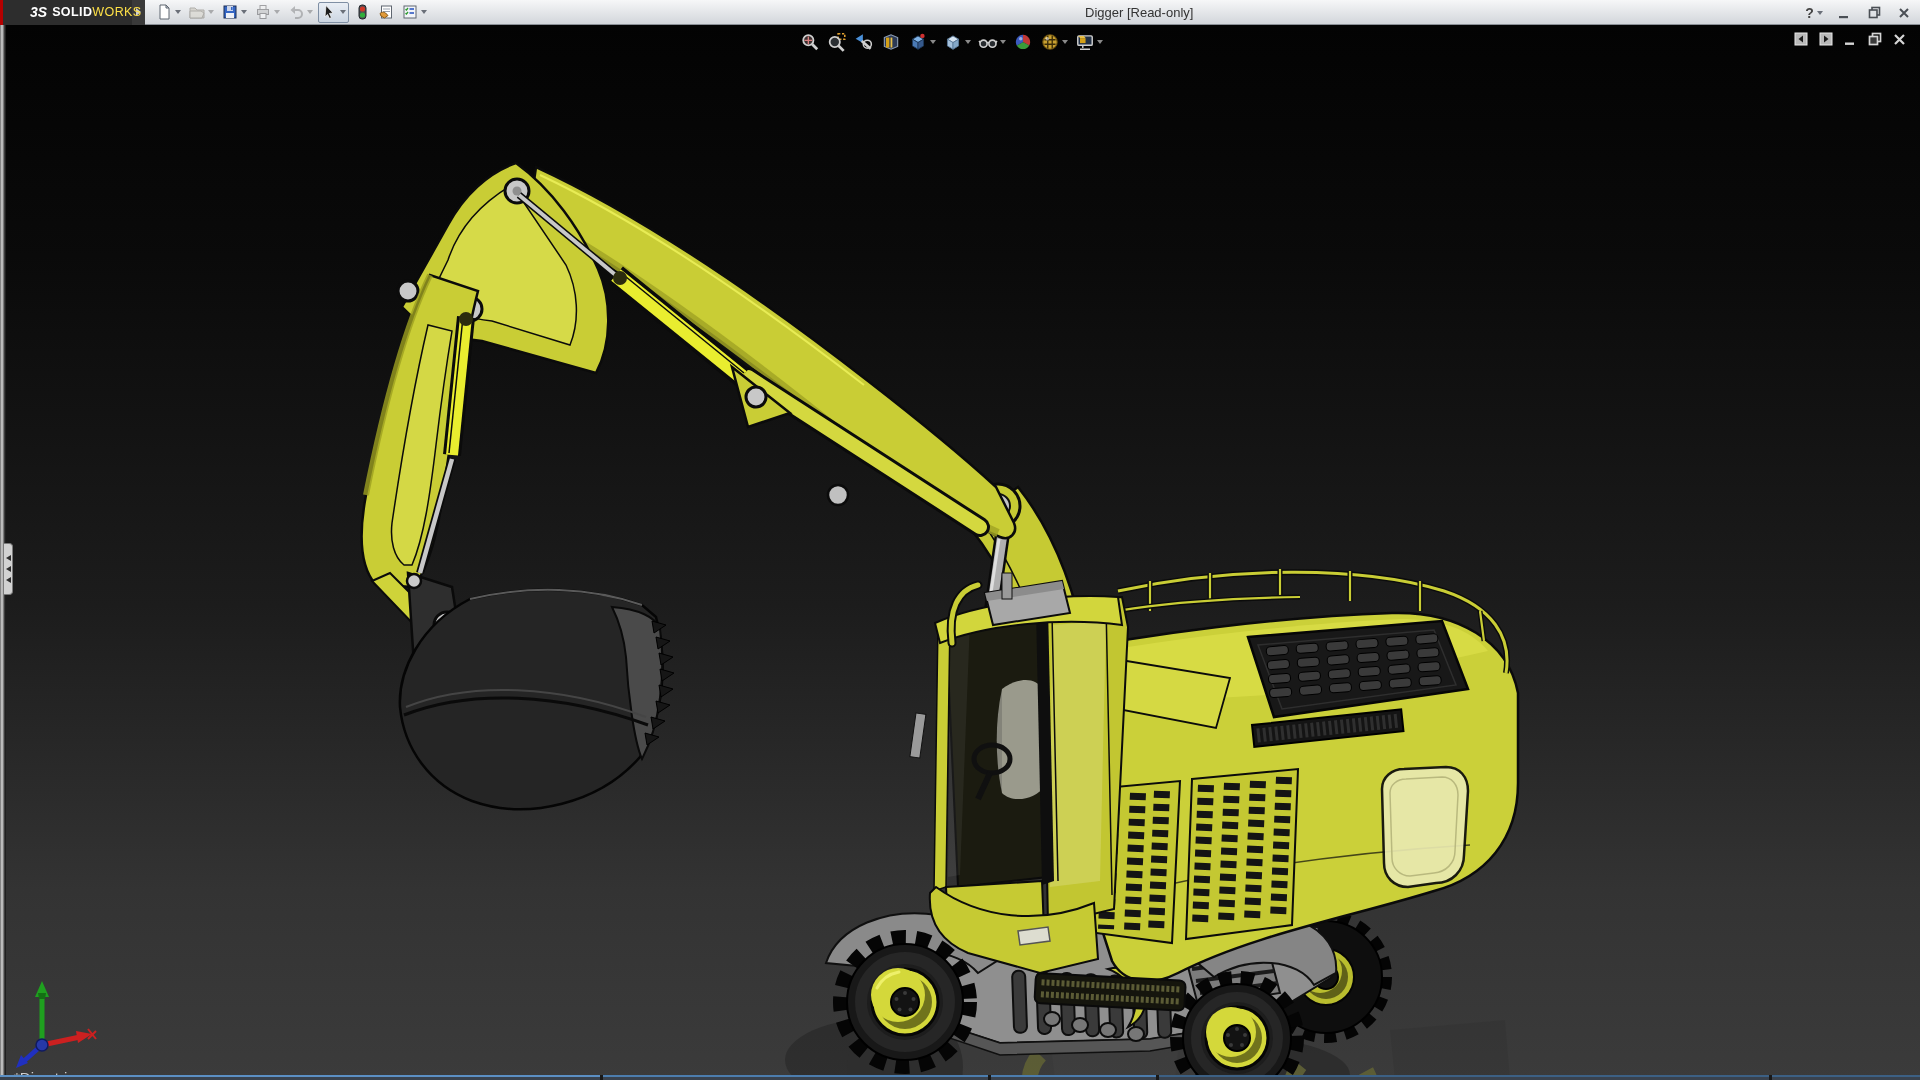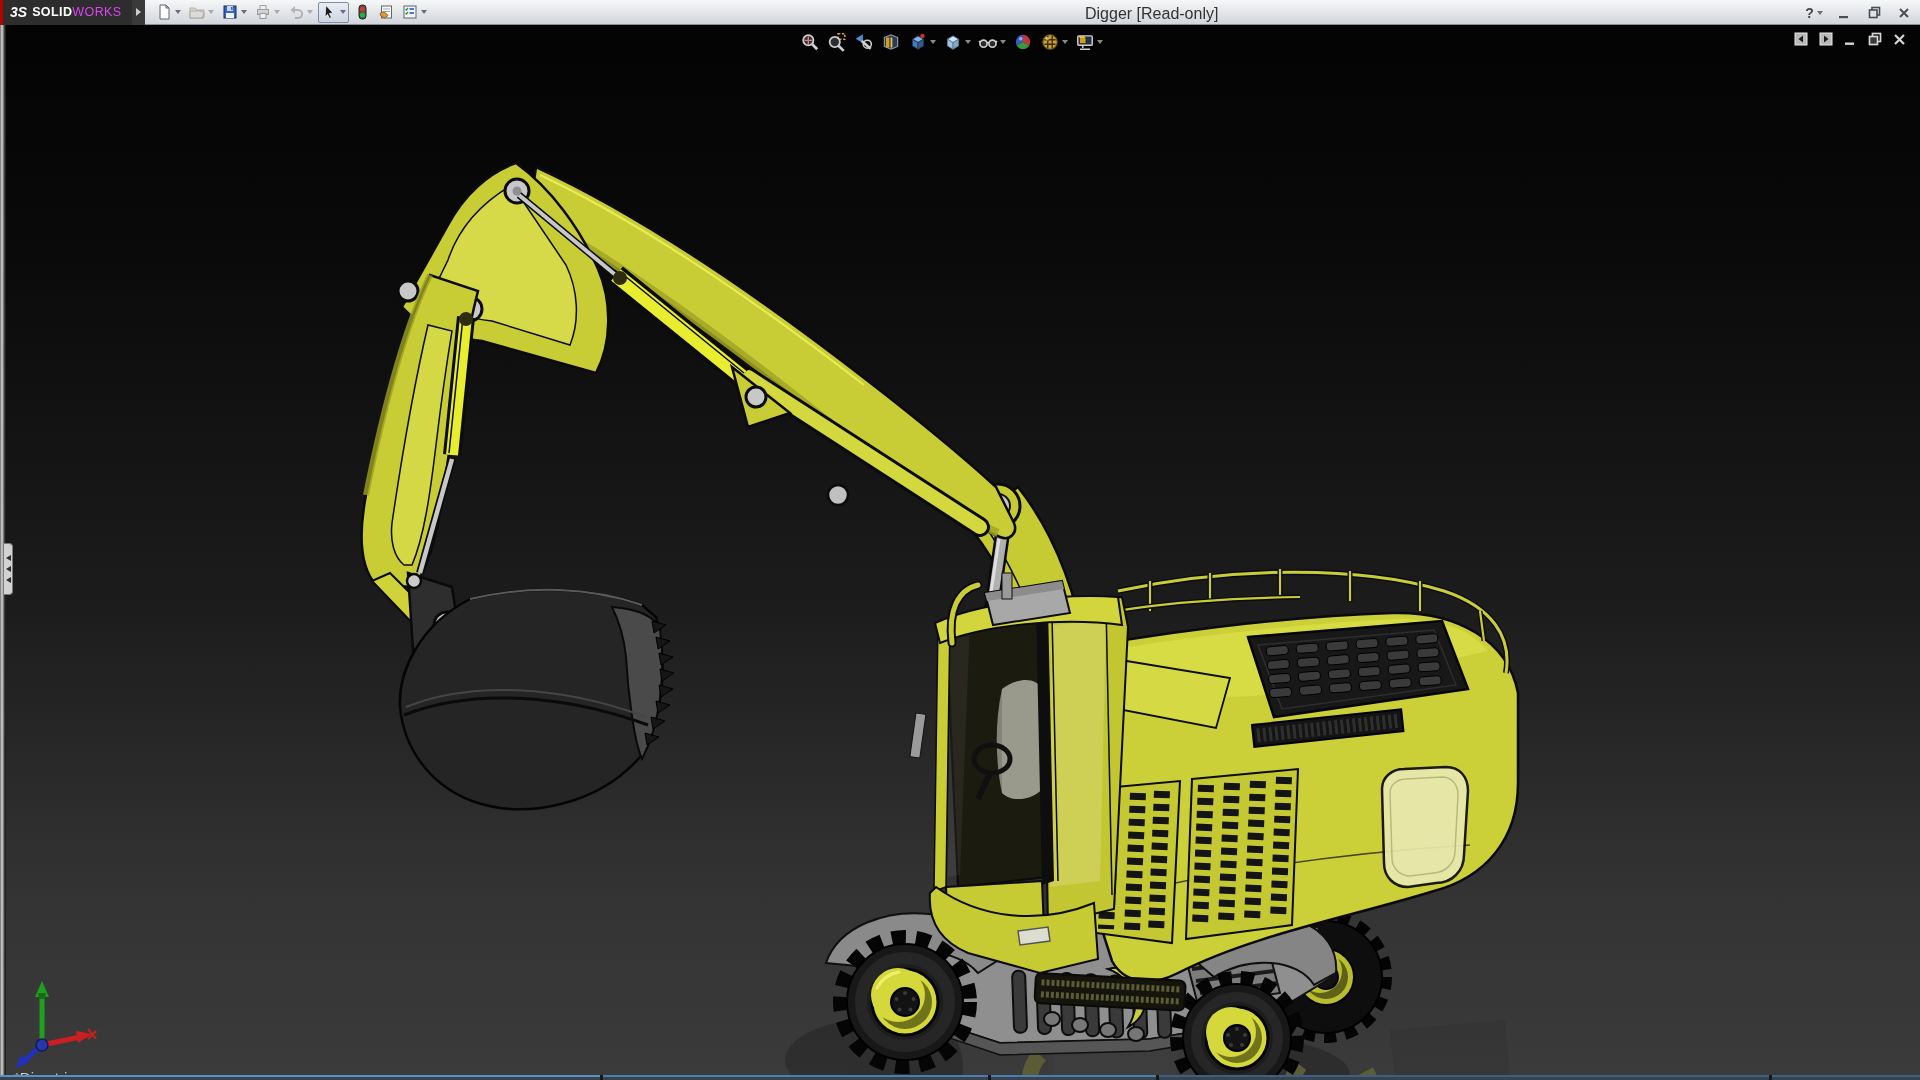--- a/index.html
+++ b/index.html
@@ -7,37 +7,37 @@
               font-family:"Liberation Sans", sans-serif; }
   #app { position:relative; width:1920px; height:1080px; }
 
   
   .titlebar { position:absolute; top:0; left:0; width:1920px; height:25px;
     background:linear-gradient(#f6f7f8, #d2d6db); border-bottom:1px solid #8a8f96;
     display:flex; align-items:center; }
   .logo-block { position:relative; width:132px; height:25px; background:#2d2d2d;
     display:flex; align-items:center; padding-left:10px; flex:0 0 auto; }
   .logo-red { position:absolute; left:0; top:0; width:3px; height:25px; background:#b50000; }
-  .logo-mark { color:#fff; font-style:italic; font-weight:bold; font-size:14px; margin-right:5px; }
+  .logo-mark { color:#fff; font-style:italic; font-weight:bold; font-size:14px; margin-right:5px;margin-left:20px; }
   .logo-name { color:#fff; font-size:12.5px; letter-spacing:.4px; }
-  .logo-name b { font-weight:bold;text-align:right; } .logo-name span { font-weight:normal; color:#d946ef; }
+  .logo-name b { font-weight:bold;text-align:right; } .logo-name span { font-weight:normal; color:#fde047; }
   .logo-tab { width:13px; height:25px; background:#3a3a3a; display:flex; align-items:center;
     justify-content:center; flex:0 0 auto; }
   .logo-tab i { display:block; width:0; height:0; border-left:5px solid #cfcfcf;
     border-top:4px solid transparent; border-bottom:4px solid transparent; }
 
   .qat { display:flex; align-items:center; gap:2px; margin-left:8px; }
   .qbtn { display:flex; align-items:center; gap:2px; padding:1px 2px; border:1px solid transparent;
     border-radius:2px; height:21px; }
   .qbtn.pressed { border-color:#7f8fa4; background:linear-gradient(#e9eef5,#ccd6e2); }
   .qbtn.disabled { opacity:.5; filter:grayscale(.8); }
   .dd { width:0; height:0; border-top:4px solid #6a6f78; border-left:3.5px solid transparent;
     border-right:3.5px solid transparent; margin-left:1px; }
 
-  .win-title { position:absolute; left:1085px; top:5px; font-size:16px; color:#333; }
+  .win-title { position:absolute; left:1085px; top:5px; font-size:13px; color:#333; }
 
   .win-controls { position:absolute; right:6px; top:0; height:25px; display:flex;
     align-items:center; gap:10px; }
   .wbtn { display:flex; align-items:center; justify-content:center; width:20px; height:20px; }
   .help-q { font-size:14px; font-weight:bold; color:#444; }
 
   
   .viewport { position:absolute; top:25px; left:0; width:1920px; height:1055px;
     background:linear-gradient(#030303 0%, #0a0a0a 22%, #1c1c1c 55%, #333333 82%, #3b3b3b 100%);
     overflow:hidden; }

